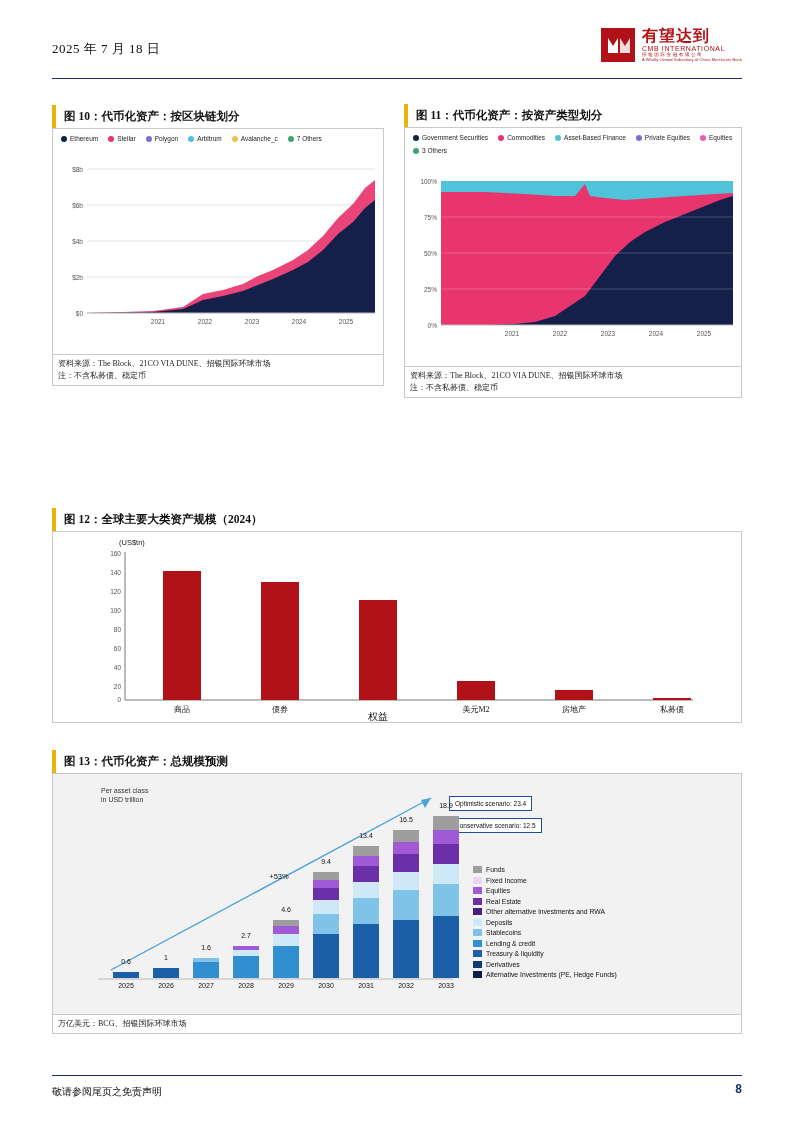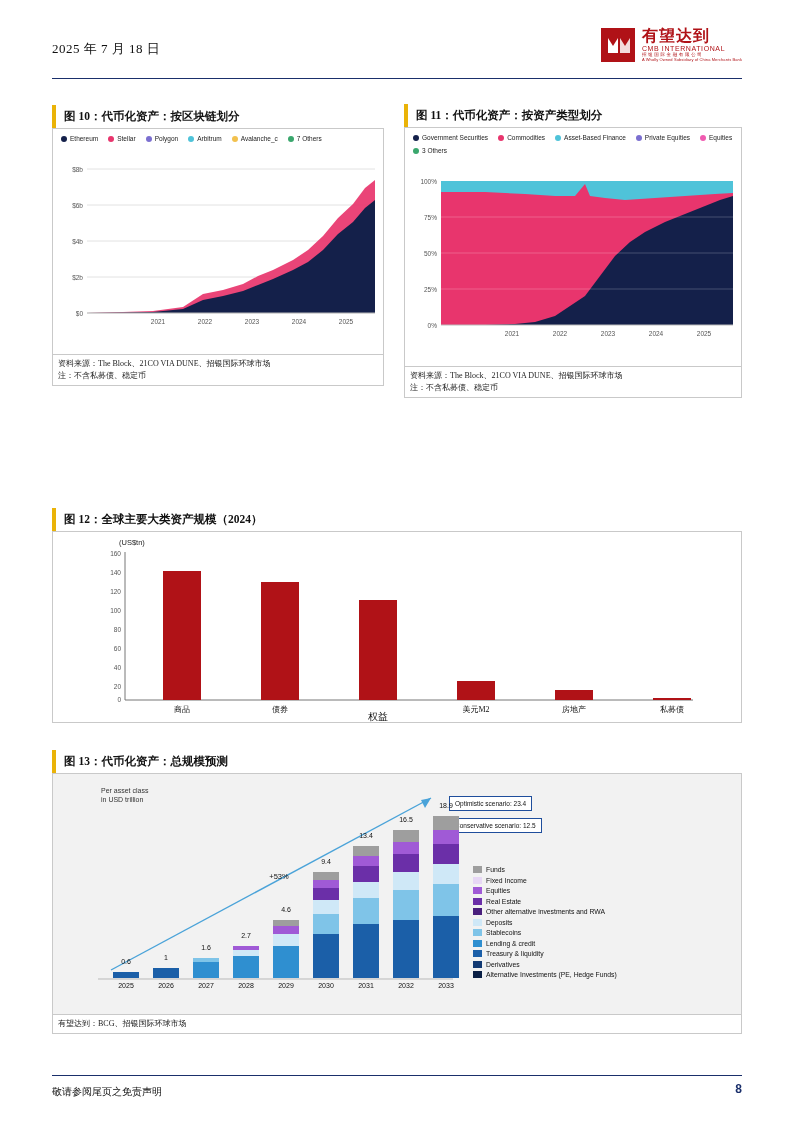--- a/index.html
+++ b/index.html
@@ -422,21 +422,21 @@
               <span style="width:9px;height:7px;background:#123a73;display:inline-block;"></span>
               <span>Derivatives</span>
             </span>
           <span class="li" style="display:flex;align-items:center;gap:4px;">
               <span style="width:9px;height:7px;background:#0a1f45;display:inline-block;"></span>
               <span>Alternative Investments (PE, Hedge Funds)</span>
             </span>
         </div>
       </div>
       <div class="src">
-        <div>有望达到：BCG、招银国际环球市场</div>
+        <div>万亿美元：BCG、招银国际环球市场</div>
       </div>
     </div>
   </div>
 
   <div class="footer-note">敬请参阅尾页之免责声明</div>
   <div class="pageno">8</div>
 
 </div>
 
 </body></html>

